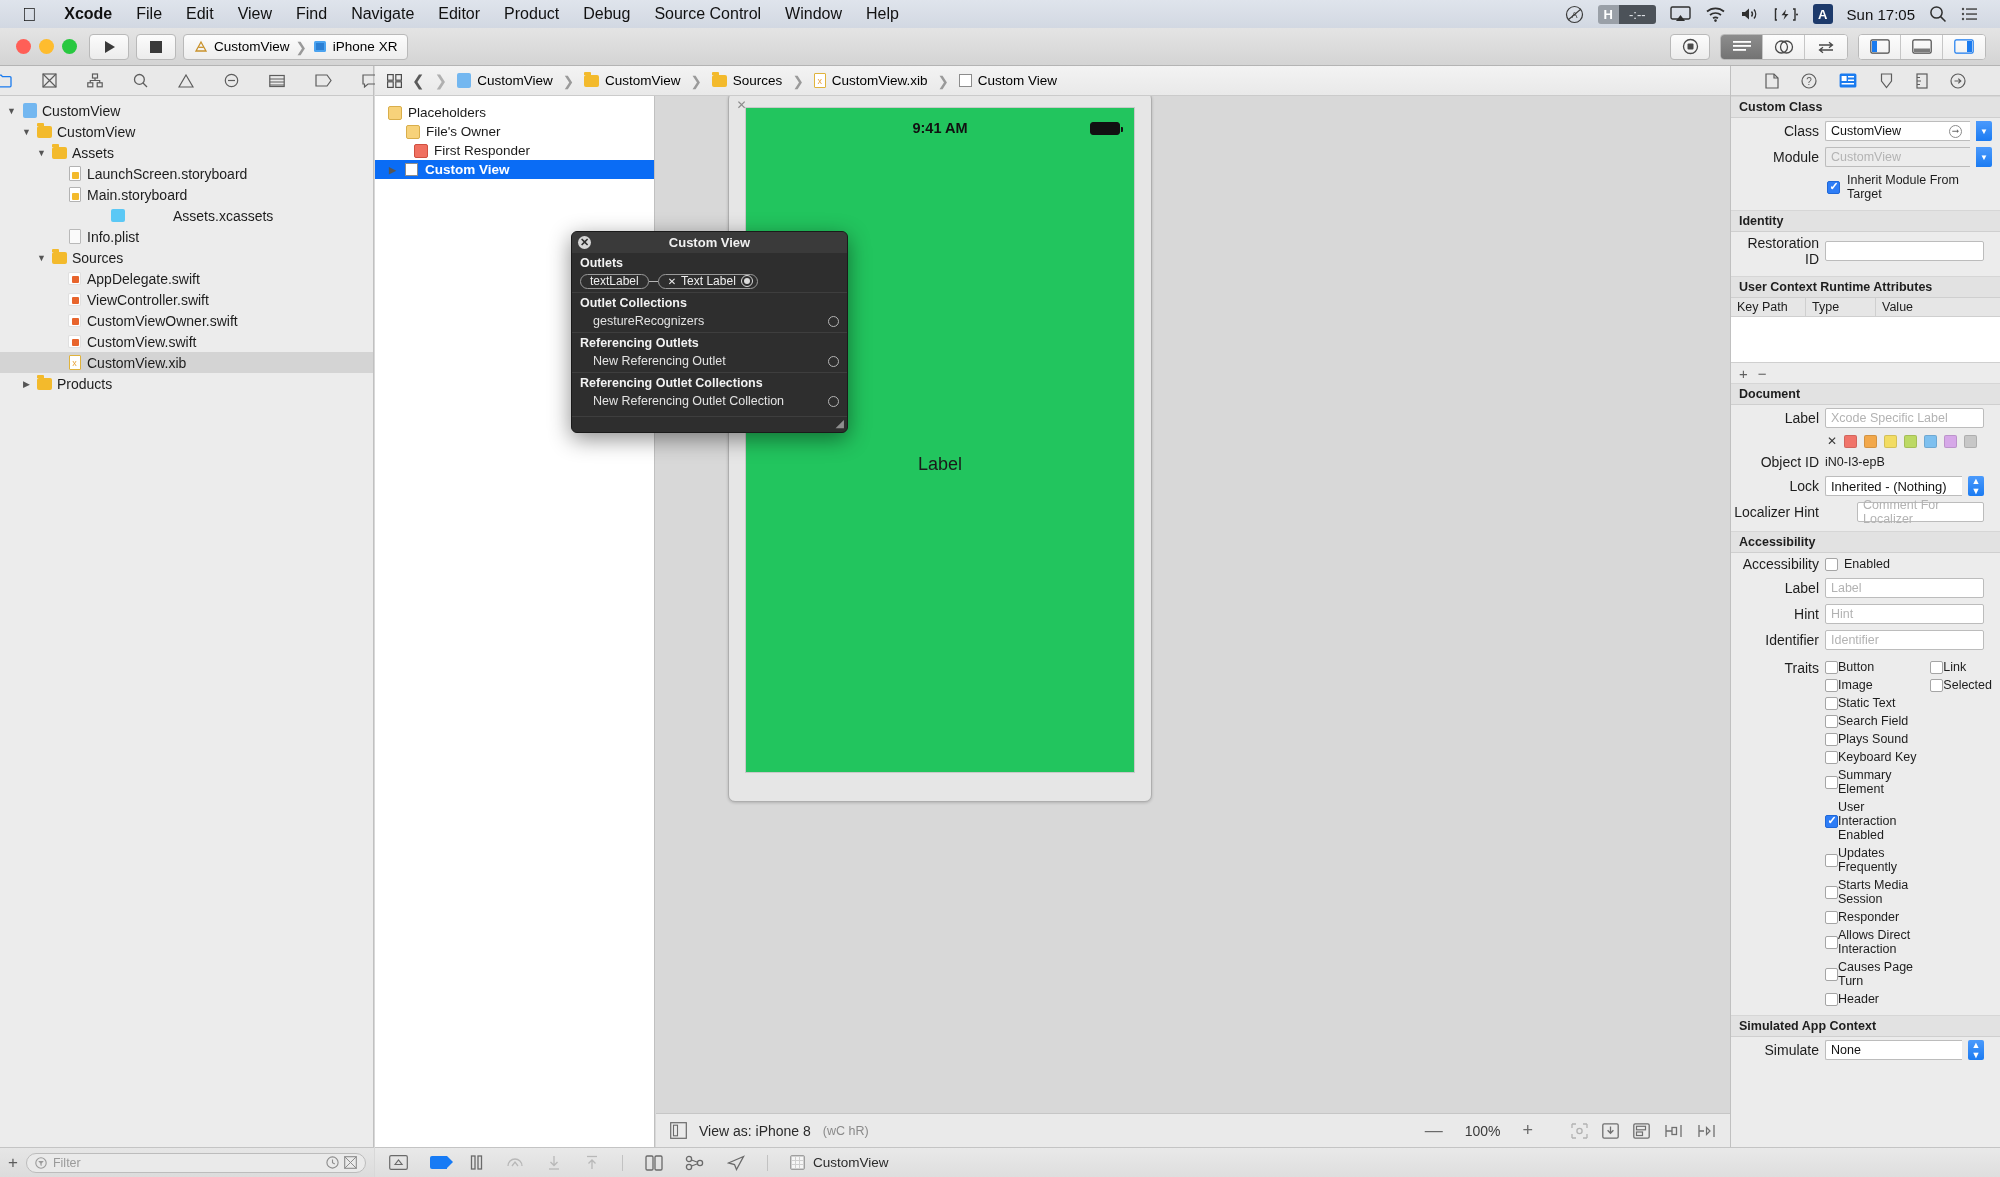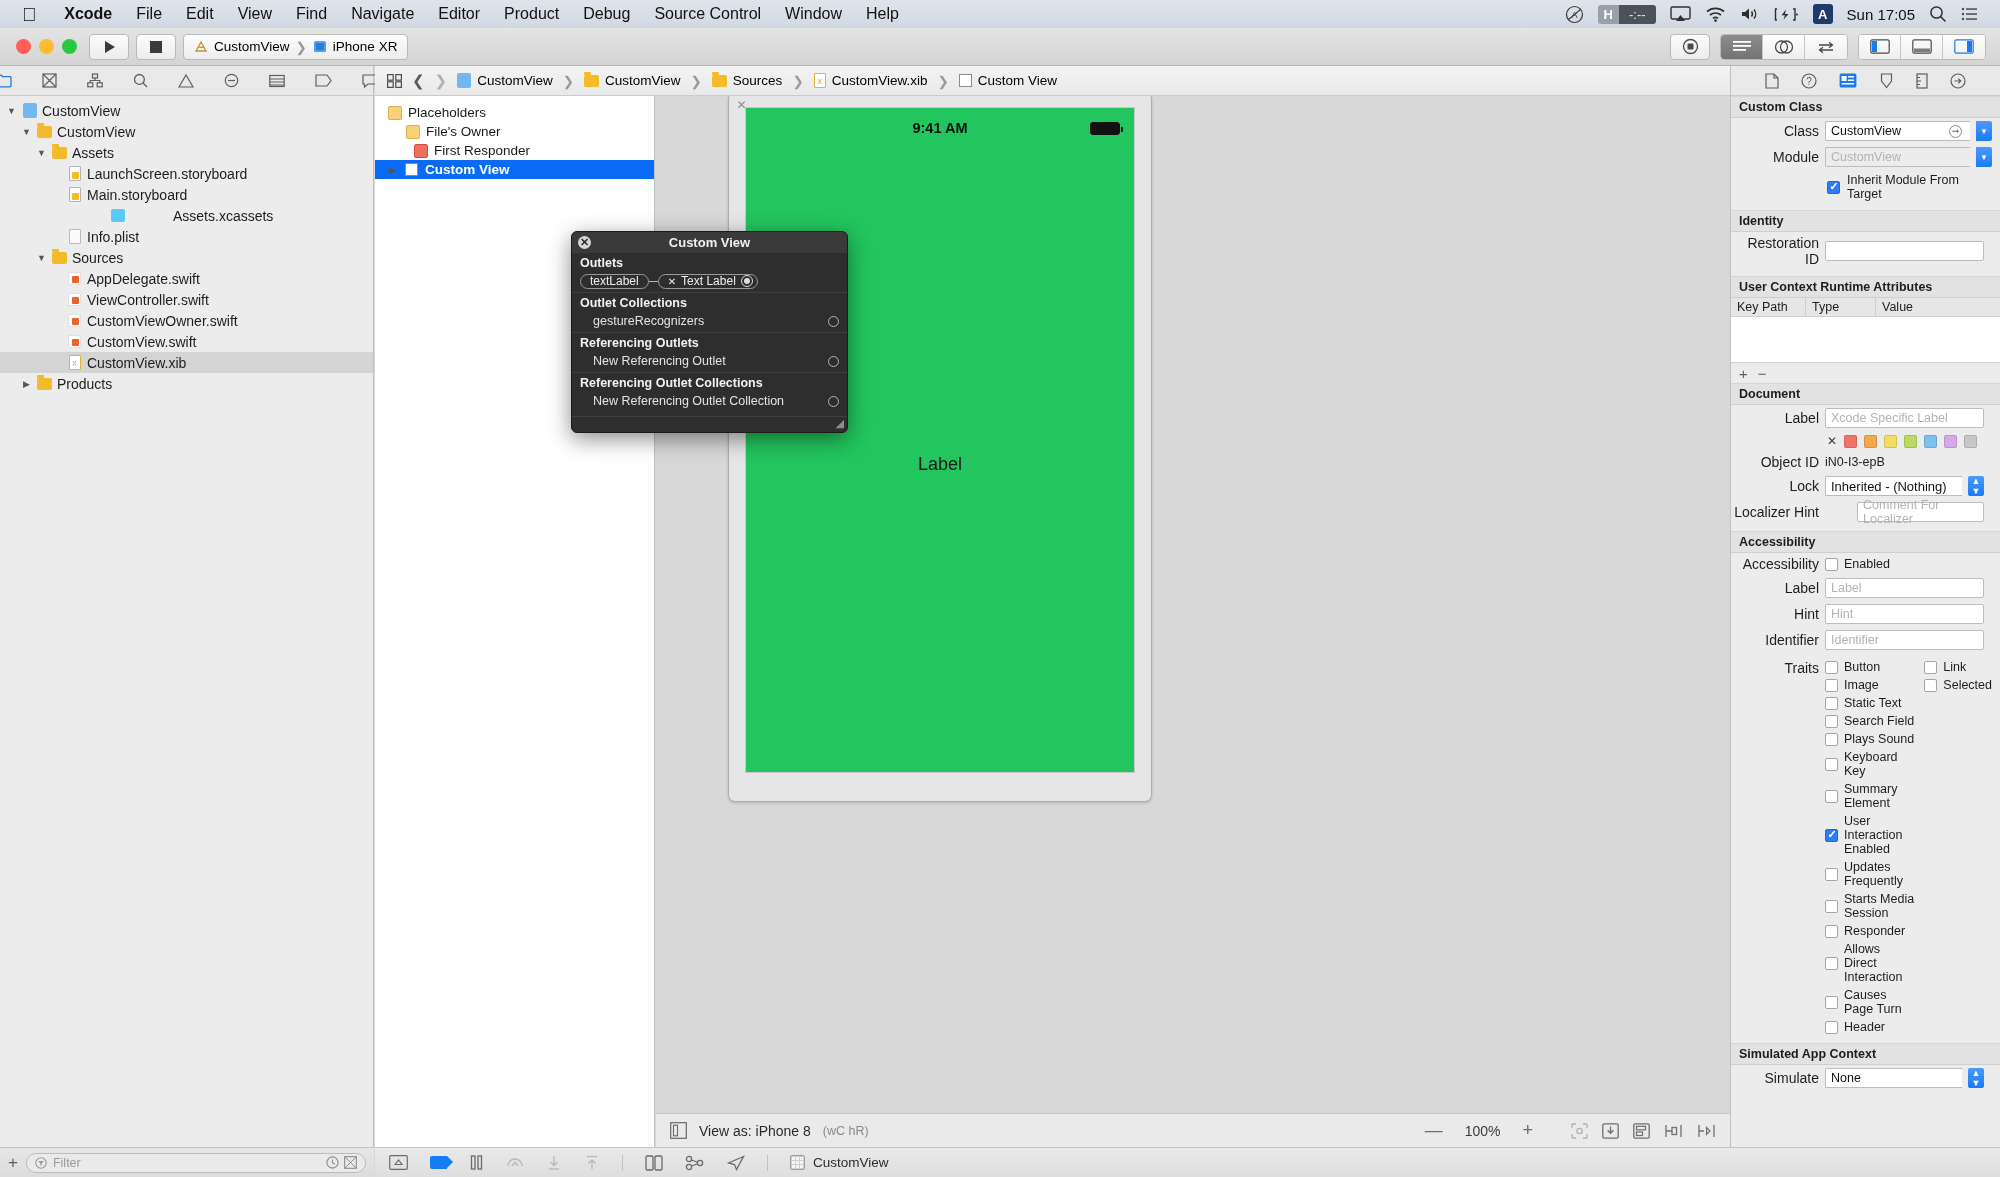--- a/index.html
+++ b/index.html
@@ -175,21 +175,21 @@
   .cbx { width: 13px; height: 13px; border: 1px solid #a5a5a5; border-radius: 2px; background: #fff; flex: 0 0 13px; }
   .cbx.on { background: #2e7df6; border-color: #2068d8; position: relative; }
   .cbx.on:after { content:"✓"; position: absolute; left: 1.5px; top: -2px; color: #fff; font-size: 11px; font-weight: bold; }
   .udr-head { display: flex; border-bottom: 1px solid #cfcfcf; background: #e6e6e6; font-size: 12.5px; }
   .udr-head > div { padding: 2px 6px; border-right: 1px solid #cfcfcf; }
   .udr-body { height: 46px; background: #fff; border-bottom: 1px solid #cfcfcf; }
   .udr-foot { height: 20px; display: flex; align-items: center; gap: 10px; padding: 0 8px; color: #5f5f5f; font-size: 15px; }
   .swatches { display: flex; align-items: center; gap: 7px; padding: 3px 0 3px 96px; }
   .sw { width: 13px; height: 13px; border-radius: 2px; border: 1px solid rgba(0,0,0,0.12); }
   .traits-col { display: flex; flex-direction: column; gap: 4px; }
-  .trait { display: flex; align-items: center; gap: 6px; font-size: 12.5px; }
+  .trait { display: flex; align-items: center; font-size: 12.5px; }
 
   
   .statusbar { position: absolute; left: 375px; bottom: 0; right: 0; height: 30px;
     background: linear-gradient(180deg,#e9e9e9,#dedede); border-top: 1px solid #c4c4c4;
     display: flex; align-items: center; padding: 0 14px; gap: 22px; color: #6f6f6f; }
   .statusbar .bluetag { width: 17px; height: 13px; background: #177bf5; border-radius: 2px 0 0 2px; position: relative; }
   .statusbar .bluetag:after { content:""; position:absolute; right:-6px; top:0; border-left: 6px solid #177bf5;
     border-top: 6.5px solid transparent; border-bottom: 6.5px solid transparent; }
   .statusbar .vsep { width: 1px; height: 16px; background: #c2c2c2; }
   .statusbar .proj { display: flex; align-items: center; gap: 8px; color: #2b2b2b; font-size: 13.5px; }

